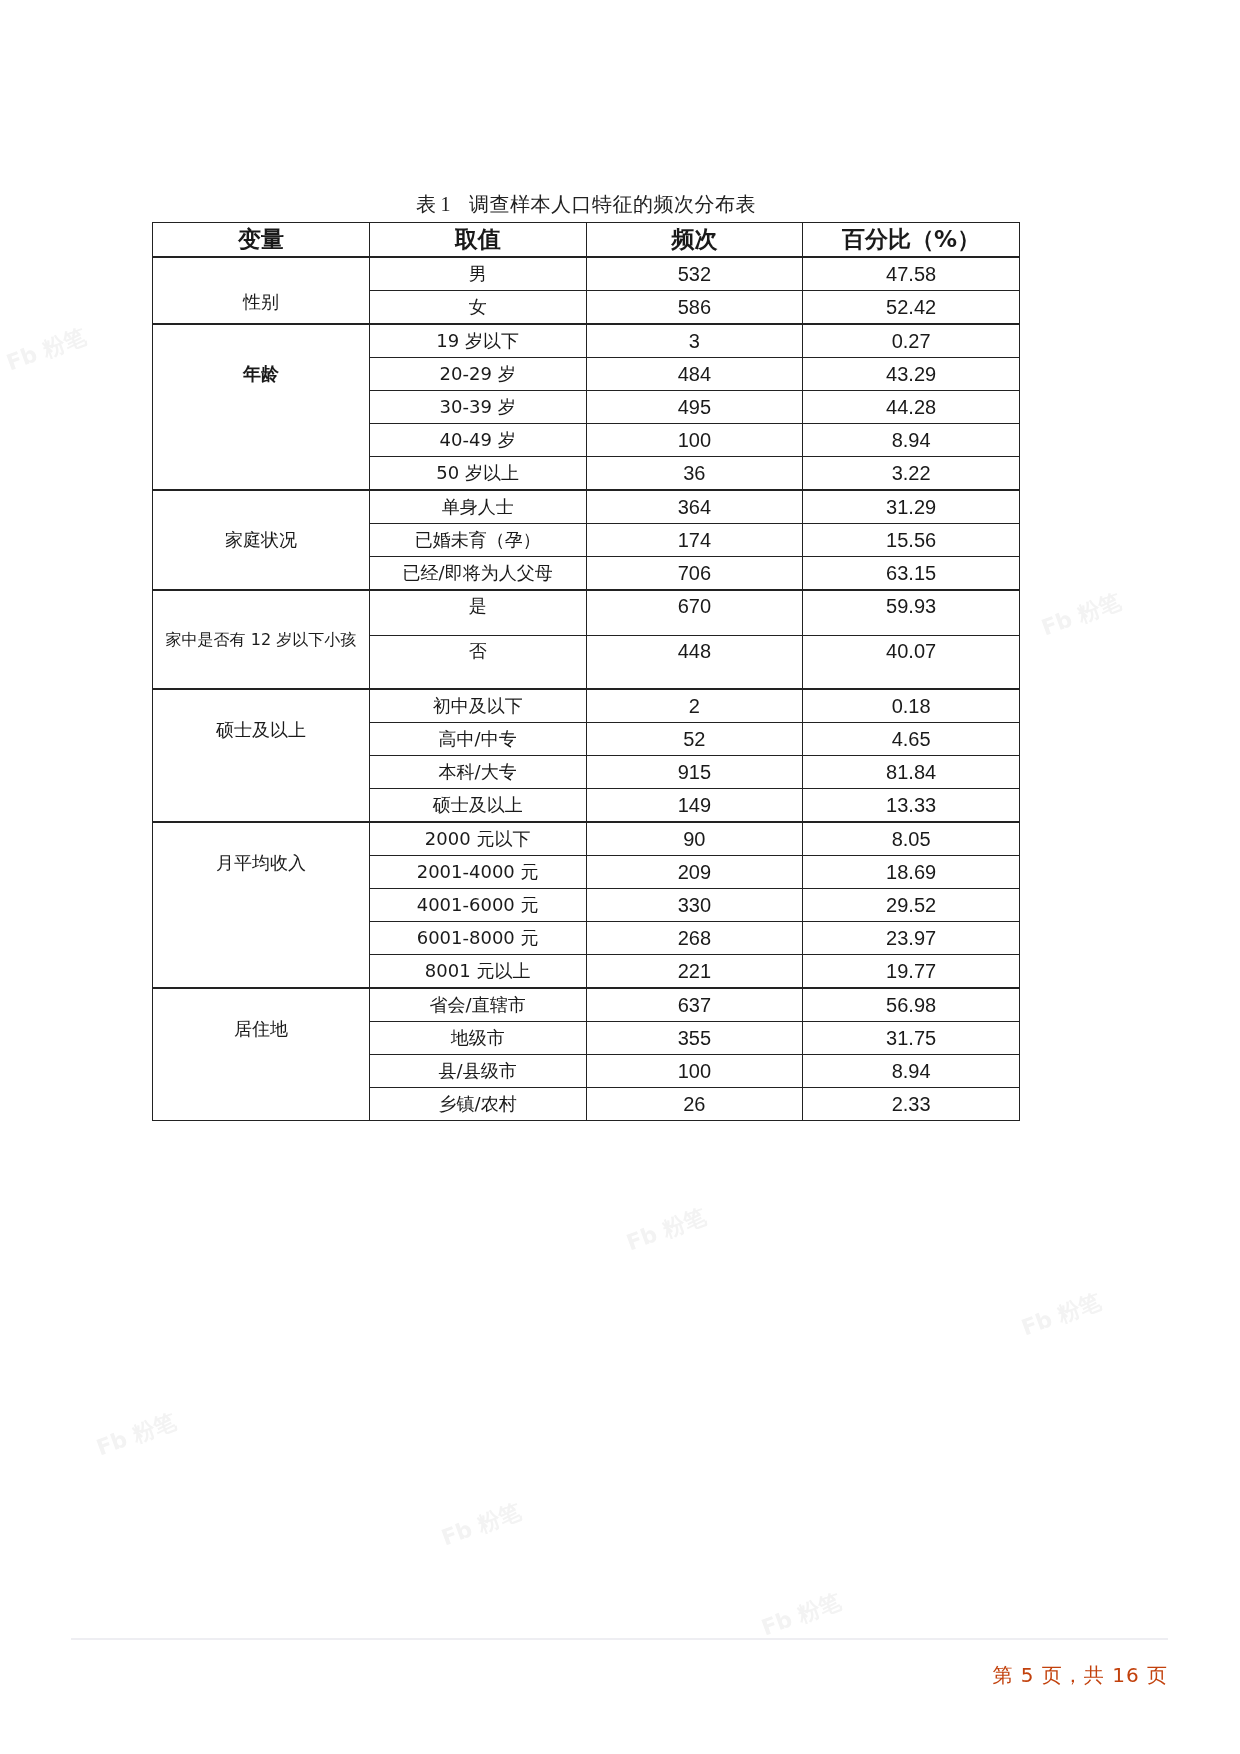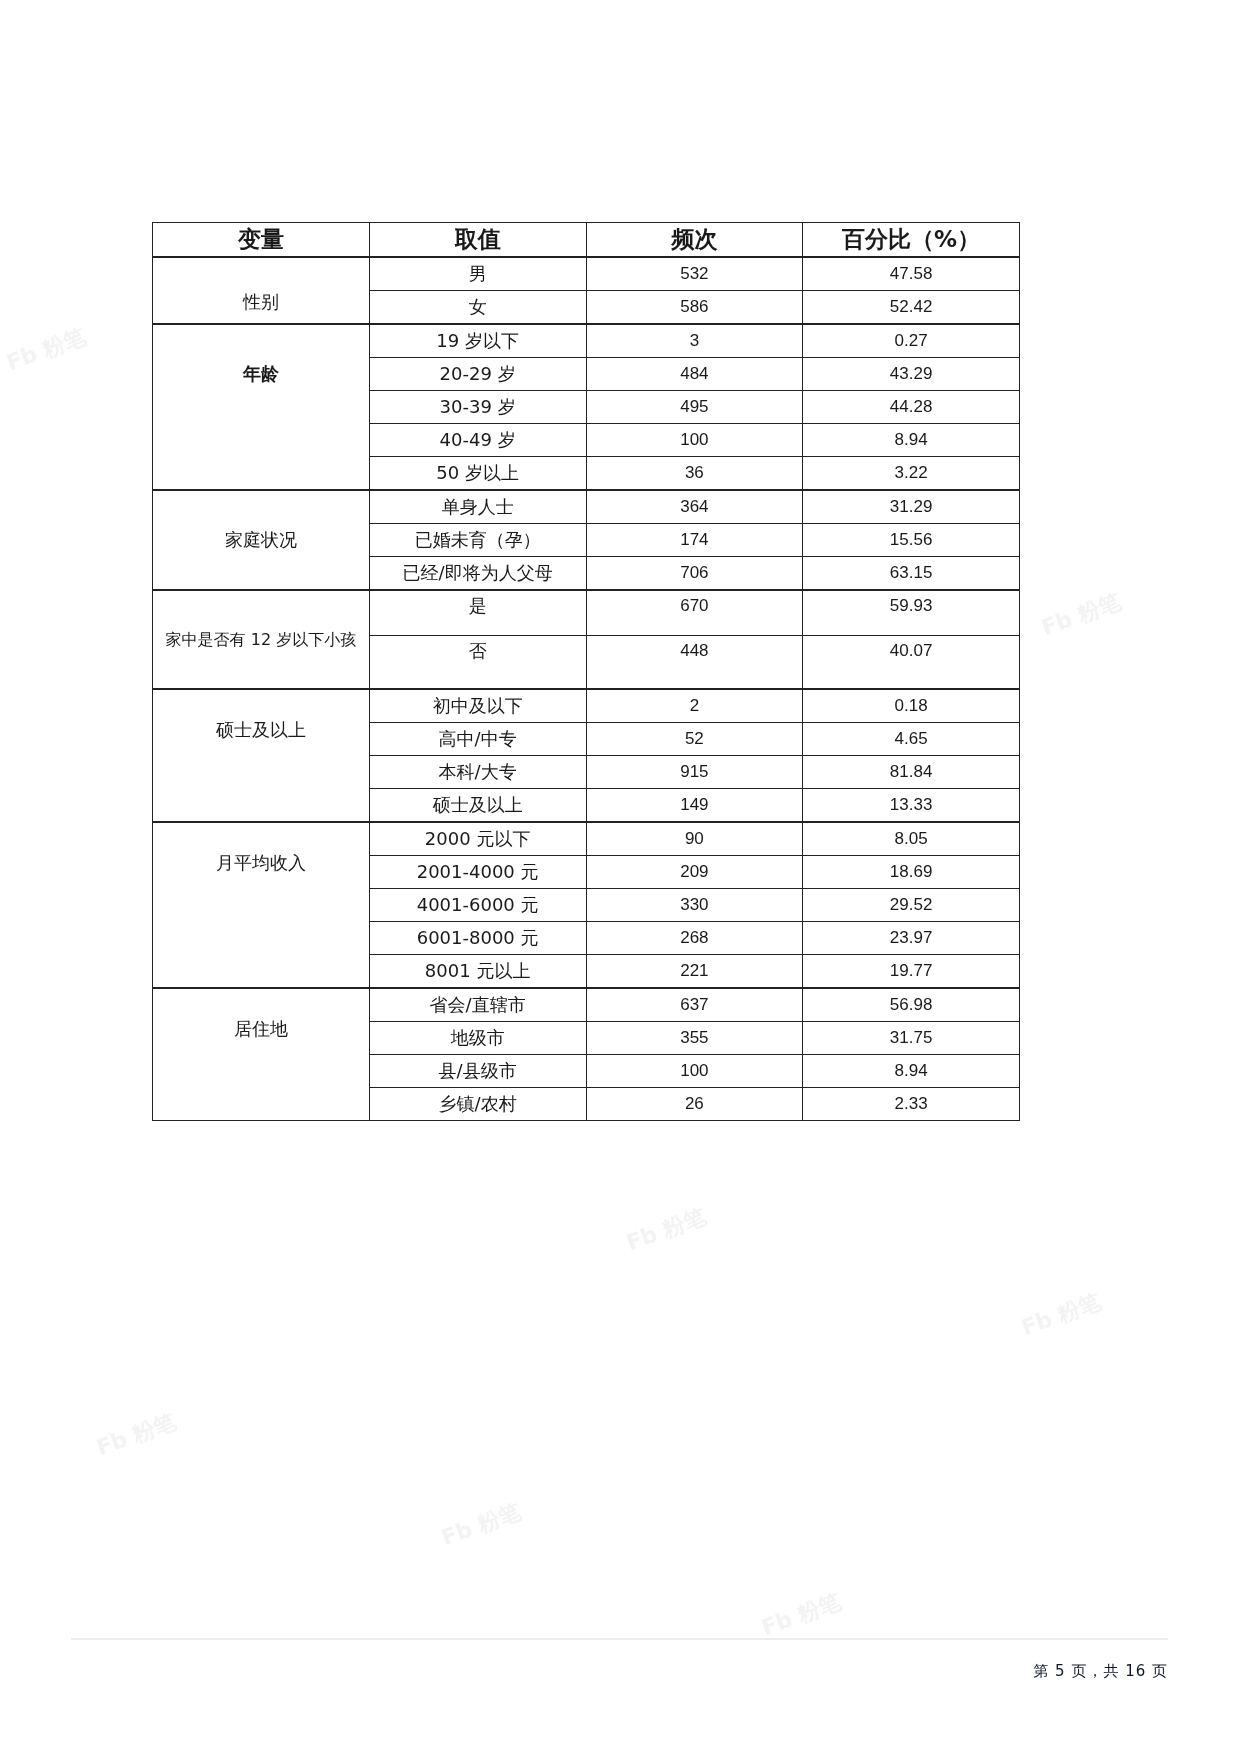--- a/index.html
+++ b/index.html
@@ -9,43 +9,46 @@
   .title { position:absolute; left:0; width:1172px; top:190px; text-align:center;
            font-size:20px; line-height:28px; color:#222; letter-spacing:0.5px; }
   .title .num { font-family:"Liberation Serif","DejaVu Serif",serif; font-size:20px; margin:0 18px 0 4px; }
   table.freq { position:absolute; left:152px; top:222px; width:867px; border-collapse:collapse;
                table-layout:fixed; font-size:18px; }
   table.freq col { width:216.75px; }
   table.freq th, table.freq td { border:1.5px solid #222; text-align:center; padding:0;
                font-weight:normal; color:#1a1a1a; }
   table.freq th { height:33px; font-weight:bold; font-size:23px; border-bottom:2.5px solid #222; }
   table.freq td { height:32px; line-height:30px; }
-  table.freq td.num { font-family:"Liberation Sans","DejaVu Sans",sans-serif; font-size:17px; }
+  table.freq td.num { font-family:"Liberation Sans","DejaVu Sans",sans-serif; font-size:20px; }
   table.freq td.var { vertical-align:middle; }
   table.freq tr.group-start td { border-top:2px solid #222; }
   table.freq tr.tall td { height:44px; vertical-align:top; line-height:30px; }
   table.freq td.var.multi { line-height:26px; font-size:16px; padding:0 8px; }
   .footer-line { position:absolute; left:71px; top:1638px; width:1097px; height:2px; background:#eeeef2; }
-  .footer-text { position:absolute; right:72px; top:1662px; font-size:15px; color:#0f172a; letter-spacing:1px; }
+  .footer-text { position:absolute; right:72px; top:1662px; font-size:20px; color:#c2410c; letter-spacing:1px; }
   .wm { position:absolute; font-size:22px; font-weight:bold; color:#f3f3f3; transform:rotate(-20deg);
         white-space:nowrap; pointer-events:none; }
 </style>
 </head>
 <body>
 
 <div class="page">
 
   <div class="wm" style="left:5px;top:335px;">Fb 粉笔</div>
   <div class="wm" style="left:1040px;top:600px;">Fb 粉笔</div>
   <div class="wm" style="left:625px;top:1215px;">Fb 粉笔</div>
   <div class="wm" style="left:1020px;top:1300px;">Fb 粉笔</div>
   <div class="wm" style="left:95px;top:1420px;">Fb 粉笔</div>
   <div class="wm" style="left:440px;top:1510px;">Fb 粉笔</div>
   <div class="wm" style="left:760px;top:1600px;">Fb 粉笔</div>
 
+  <div class="title">
+    <span>表</span><span class="num">1</span><span>调查样本人口特征的频次分布表</span>
+  </div>
 
   <table class="freq">
     <colgroup>
         <col>
         <col>
         <col>
         <col>
       </colgroup>
     <thead>
       <tr>

